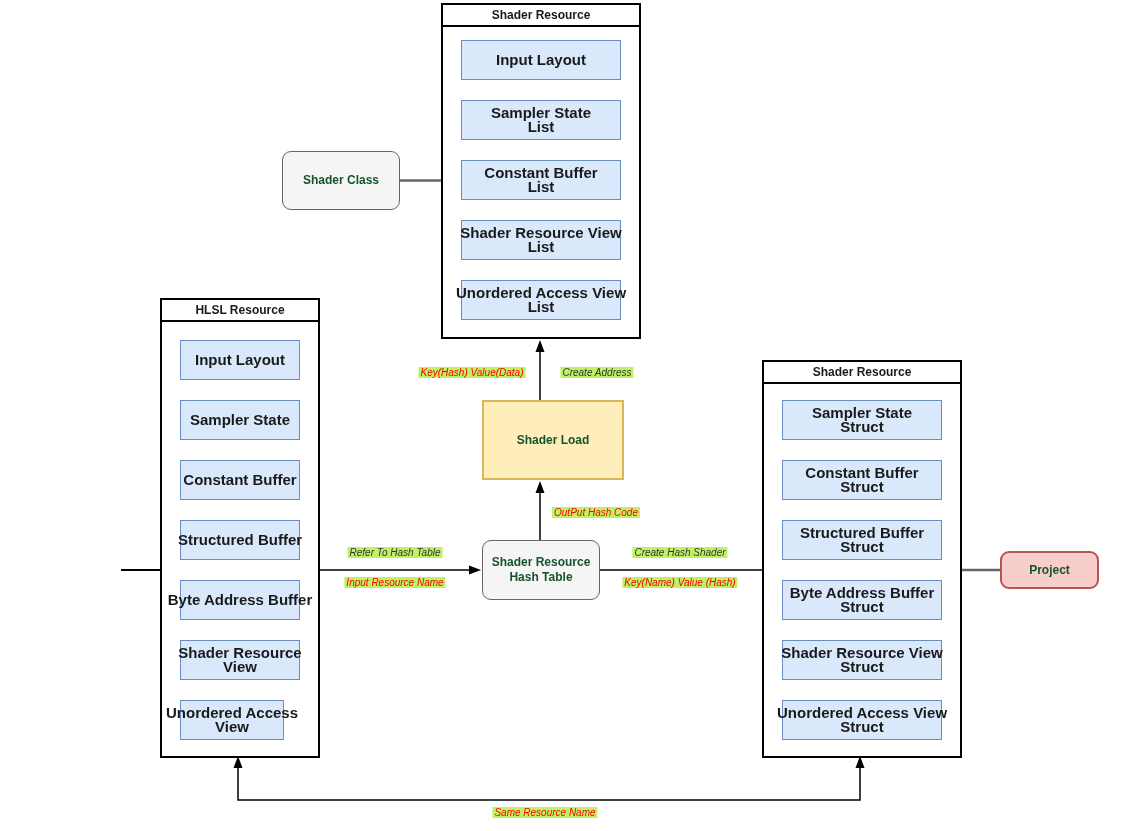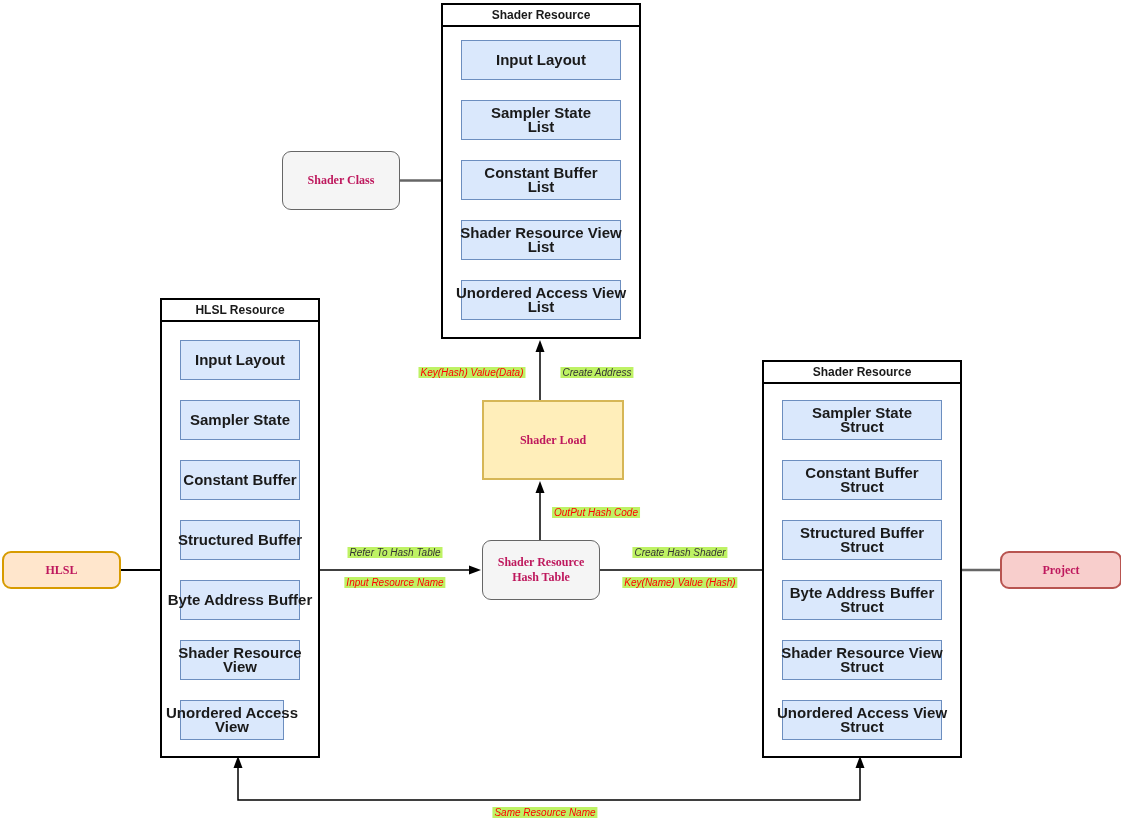--- a/index.html
+++ b/index.html
@@ -13,21 +13,21 @@
     display:flex;align-items:center;justify-content:center;
     font-size:12px;font-weight:bold;color:#1a1a1a;white-space:pre;}
 
   
   .item{position:absolute;box-sizing:border-box;height:40px;background:#dae8fc;border:1.5px solid #6c8ebf;
     display:flex;align-items:center;justify-content:center;text-align:center;
     font-size:15px;font-weight:bold;color:#1a1a1a;line-height:14px;white-space:pre;z-index:2;}
 
   
   .node{position:absolute;box-sizing:border-box;display:flex;align-items:center;justify-content:center;
-    text-align:center;font-size:12px;font-weight:bold;color:#be185d;line-height:15px;white-space:pre;z-index:2;font-family:Liberation Serif, serif;}
+    text-align:center;font-size:12px;font-weight:bold;color:#14532d;line-height:15px;white-space:pre;z-index:2;}
   .rounded{border-radius:9px;}
   .node-gray{background:#f5f5f5;border:1.5px solid #666666;}
   .node-orange{background:#ffe6cc;border:2px solid #d79b00;}
   .node-yellow{background:#ffeeba;border:2px solid #d6b656;}
   .node-red{background:#f8cecc;border:2px solid #b85450;}
 
   
   .edge-label{position:absolute;transform:translateX(-50%);white-space:nowrap;
     font-size:10px;font-style:italic;z-index:3;background:#bef264;padding:0 2px;}
   .lbl-dark{color:#333333;}
@@ -99,28 +99,27 @@
     <div class="item" style="left:18px;top:218px;width:160px">Byte Address Buffer
 Struct</div>
     <div class="item" style="left:18px;top:278px;width:160px">Shader Resource View
 Struct</div>
     <div class="item" style="left:18px;top:338px;width:160px">Unordered Access View
 Struct</div>
   </div>
 
   <div class="node node-gray rounded" style="left:282px;top:151px;width:118px;height:59px">Shader Class</div>
 
-  <div class="node node-orange rounded" style="left:2px;top:551px;width:119px;height:38px">HLSL</div>
 
   <div class="node node-yellow" style="left:482px;top:400px;width:142px;height:80px">Shader Load</div>
 
   <div class="node node-gray rounded" style="left:482px;top:540px;width:118px;height:60px">Shader Resource
 Hash Table</div>
 
-  <div class="node node-red rounded" style="left:1000px;top:551px;width:122px;height:38px">Project</div>
+  <div class="node node-red rounded" style="left:1000px;top:551px;width:99px;height:38px">Project</div>
 
   <div class="edge-label lbl-red" style="left:472px;top:367px">Key(Hash) Value(Data)</div>
   <div class="edge-label lbl-dark" style="left:597px;top:367px">Create Address</div>
   <div class="edge-label lbl-red" style="left:596px;top:507px">OutPut Hash Code</div>
   <div class="edge-label lbl-dark" style="left:395px;top:547px">Refer To Hash Table</div>
   <div class="edge-label lbl-red" style="left:395px;top:577px">Input Resource Name</div>
   <div class="edge-label lbl-dark" style="left:680px;top:547px">Create Hash Shader</div>
   <div class="edge-label lbl-red" style="left:680px;top:577px">Key(Name) Value (Hash)</div>
   <div class="edge-label lbl-red" style="left:545px;top:807px">Same Resource Name</div>
 

